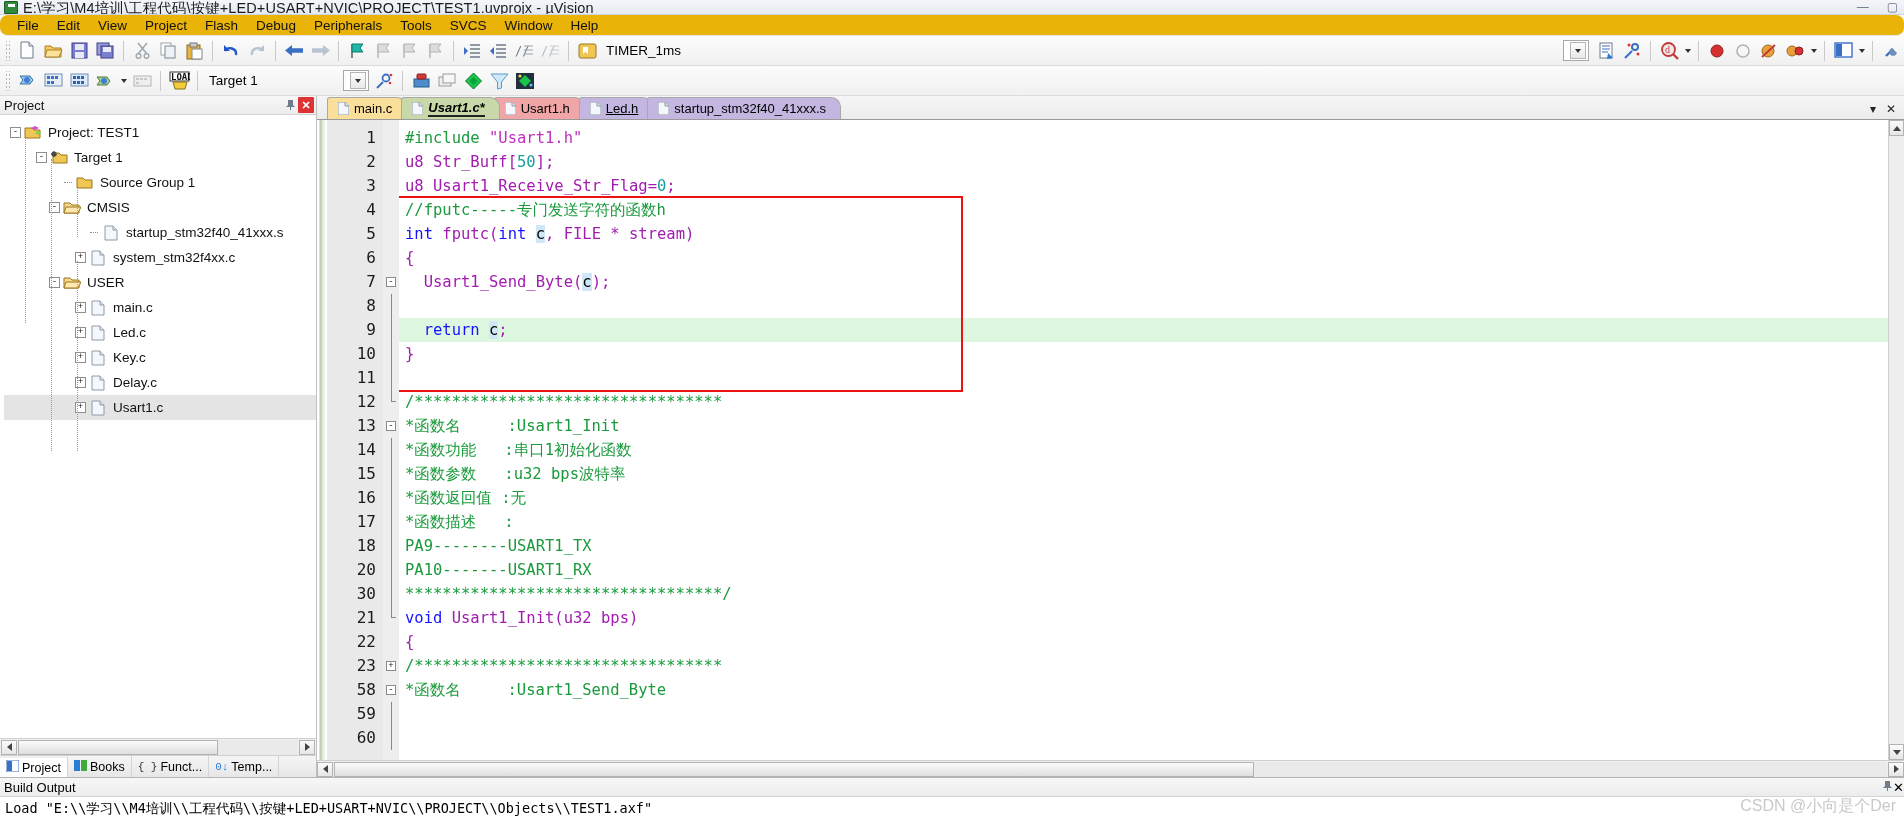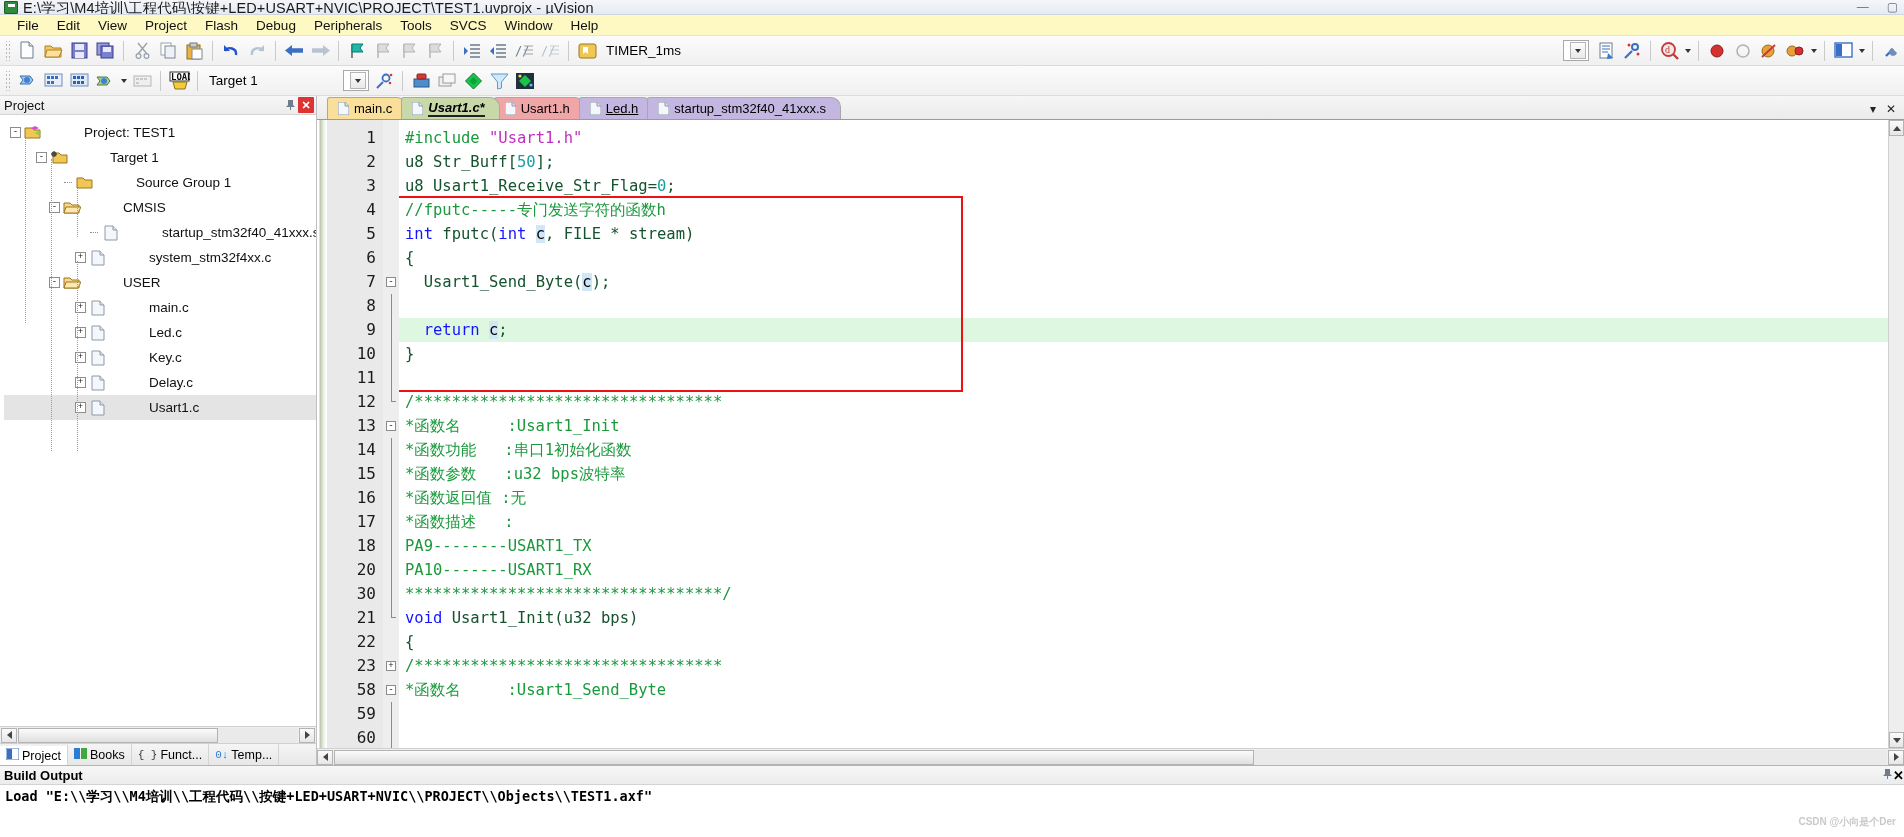--- a/index.html
+++ b/index.html
@@ -41,24 +41,25 @@
     transform: translateY(1px);
   }
   .titlebar .tb-winbtns {
     position:absolute; right:6px; bottom:0; display:flex; gap:18px; align-items:flex-end;
   }
   .titlebar .tb-winbtns span { font-size: 12px; color:#6b7280; line-height:13px;}
 
   
   .menubar {
     height: 21px;
-    background: #fef9c3;
+    background: #eab308;
     border-bottom: 1px solid #e3e3e3;
     display: flex; align-items: center;
     padding-left: 8px;
+    border-radius: 8px;
   }
   .menubar .mi {
     font-size: 13.5px; color: #111;
     padding: 2px 9px; cursor: default; white-space: nowrap;
   }
 
   
   .toolbar {
     height: 30px;
     background: linear-gradient(#fcfcfc, #f0f0f0);
@@ -107,21 +108,21 @@
   .tnode { display:flex; align-items:center; height:25px; white-space:nowrap; }
   .tnode.sel { background:#e4e4e4; }
   .tbox {
     width:11px;height:11px;border:1px solid #8d8d8d;background:#fff;
     display:flex;align-items:center;justify-content:center;font-size:9px;line-height:9px;
     color:#222; flex:none; margin-right:3px; font-family:"Liberation Mono", monospace;
   }
   .tdash { width:11px; flex:none; margin-right:3px; height:11px; position:relative;}
   .tdash:after{content:"";position:absolute;left:2px;top:5px;width:8px;border-top:1px dotted #8d8d8d;}
   .ticon { width:18px; height:16px; flex:none; margin-right:6px; display:flex;align-items:center;justify-content:center;}
-  .tlabel { color:#111;margin-left:36px; }
+  .tlabel { color:#111; }
   .tree-vline { position:absolute; border-left:1px dotted #9a9a9a; }
 
   .hscroll {
     height:17px; background:#f0f0f0; border-top:1px solid #d0d0d0;
     display:flex; align-items:center; padding:0 1px;
   }
   .hs-btn{width:16px;height:15px;background:linear-gradient(#fbfbfb,#e6e6e6);border:1px solid #b3b3b3;
     display:flex;align-items:center;justify-content:center;flex:none;}
   .hs-track{flex:1;height:15px;background:#eaeaea;margin:0 1px;position:relative;}
   .hs-thumb{position:absolute;left:0;top:0;height:15px;width:200px;background:linear-gradient(#fbfbfb,#dfdfdf);border:1px solid #b3b3b3;}
@@ -165,39 +166,39 @@
   .fline{position:absolute;left:50%;top:0;bottom:0;border-left:1px solid #8b8b8b;}
   .fend{position:absolute;left:50%;top:0;height:50%;border-left:1px solid #8b8b8b;border-bottom:1px solid #8b8b8b;width:5px;}
   .codecol{flex:1;min-width:0;padding-top:6px;position:relative;overflow:hidden;
     font-family:"DejaVu Sans Mono","Liberation Mono",monospace;font-size:15.5px;}
   .cl{height:24px;line-height:24px;white-space:pre;padding-left:6px;}
   .cl.hl{background:#ddf7e0;}
   .k  { color:#1414ff; }        
   .str{ color:#c030c0; }        
   .cm { color:#1a9a3c; }        
   .num{ color:#1a9fa0; }        
-  .pl { color:#14532d; }
+  .pl { color:#a21caf; }
   .sel{ background:#cfe7f7; }
   .redbox{position:absolute;border:2px solid #ee1111;pointer-events:none;}
 
   .vscroll{width:16px;background:#f0f0f0;border-left:1px solid #d0d0d0;flex:none;display:flex;flex-direction:column;align-items:center;}
   .vs-btn{width:15px;height:16px;background:linear-gradient(#fbfbfb,#e6e6e6);border:1px solid #b3b3b3;display:flex;align-items:center;justify-content:center;flex:none;}
   .arrow-u{width:0;height:0;border-left:4px solid transparent;border-right:4px solid transparent;border-bottom:5px solid #444;}
   .arrow-dn{width:0;height:0;border-left:4px solid transparent;border-right:4px solid transparent;border-top:5px solid #444;}
   .vs-track{flex:1;width:15px;background:#eee;}
 
   .editor-hscroll{height:17px;background:#f0f0f0;border-top:1px solid #d0d0d0;display:flex;align-items:center;}
 
   
-  .buildout{height:72px;background:#fff;border-top:1px solid #b4b4b4;display:flex;flex-direction:column;font-weight:bold;}
+  .buildout{height:60px;background:#fff;border-top:1px solid #b4b4b4;display:flex;flex-direction:column;}
   .bo-head{height:19px;background:linear-gradient(#f7f7f7,#ececec);border-bottom:1px solid #d3d3d3;
     display:flex;align-items:center;padding-left:4px;font-size:13px;}
   .bo-head .bh-title{flex:1;}
   .bo-body{flex:1;padding:3px 5px;font-family:"DejaVu Sans Mono","Liberation Mono",monospace;font-size:13.5px;white-space:pre;overflow:hidden;}
-  .watermark{position:absolute;right:8px;bottom:8px;font-size:10px;color:#c9c9c9;}
+  .watermark{position:absolute;right:8px;bottom:20px;font-size:16px;color:#c9c9c9;}
 </style>
 </head>
 <body>
 
 <div id="app">
 
   <div class="titlebar">
     <div class="tb-icon"></div>
     <div class="tb-text">E:\学习\M4培训\工程代码\按键+LED+USART+NVIC\PROJECT\TEST1.uvprojx - µVision</div>
     <div class="tb-winbtns">

